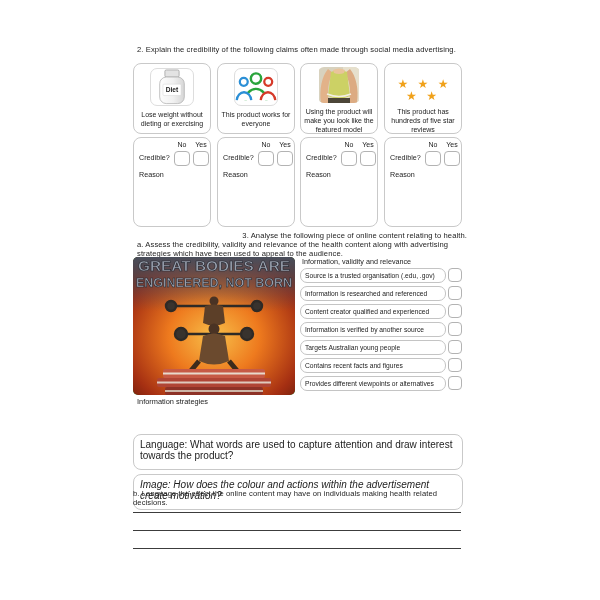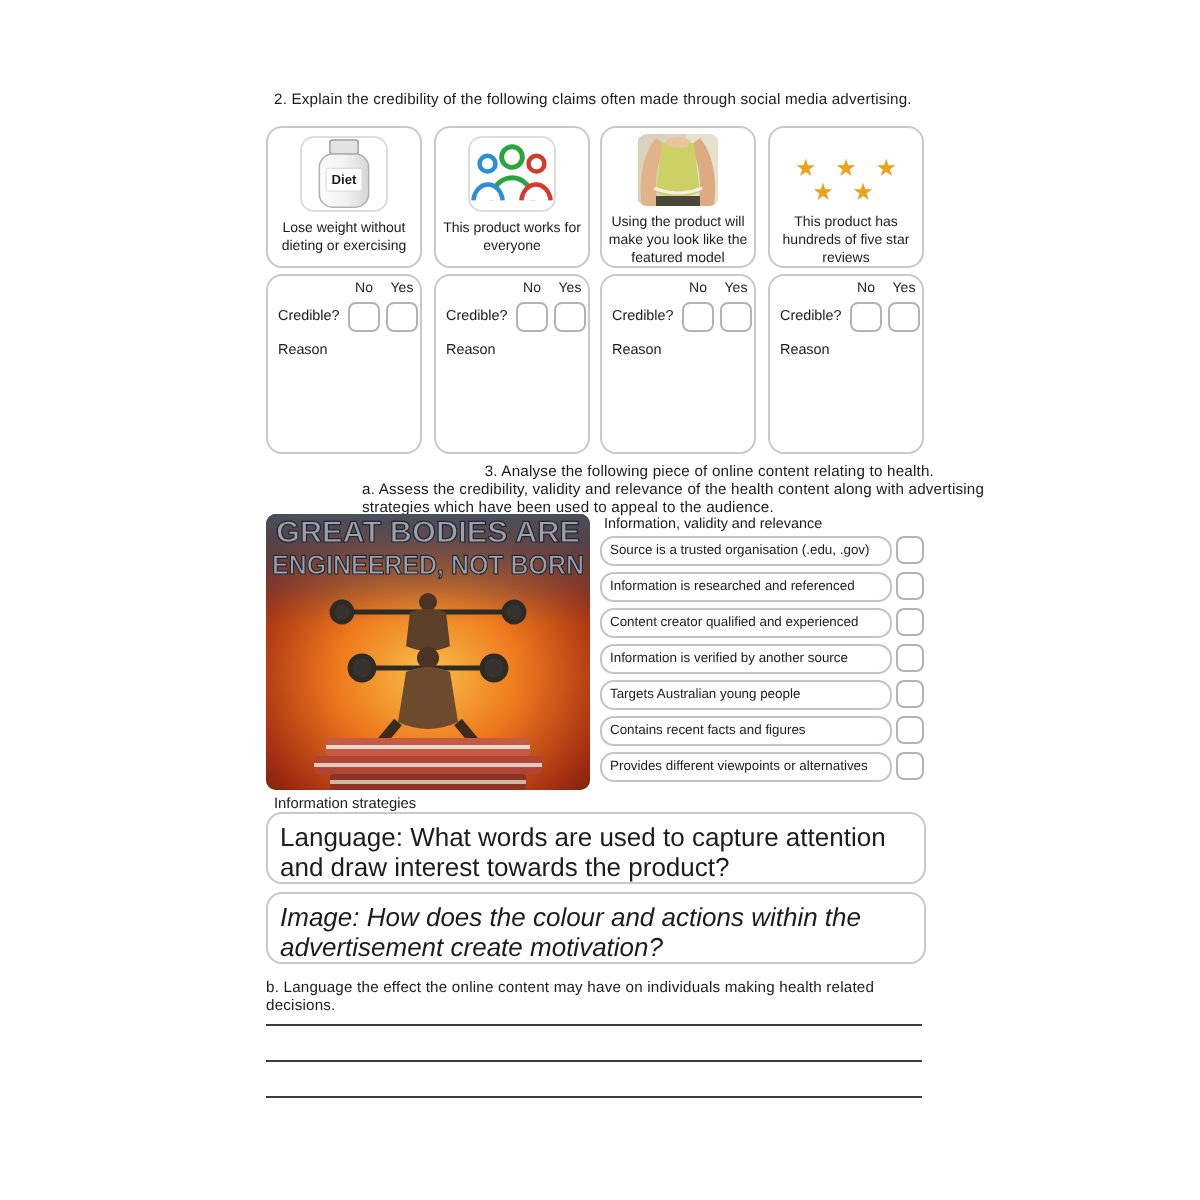--- a/index.html
+++ b/index.html
@@ -3,21 +3,21 @@
 <meta charset="utf-8">
 <style>
   * { margin:0; padding:0; box-sizing:border-box; }
   html,body { width:600px; height:600px; overflow:hidden; background:#fff;
     font-family:"Liberation Sans", sans-serif; color:#1c1c1c; }
   .page { position:relative; width:600px; height:600px; background:#fff; }
 
   .heading { position:absolute; font-size:7.6px; letter-spacing:.1px; }
   #h2 { left:137px; top:45px; width:330px; }
   #h3 { left:137px; top:231px; width:330px;text-align:right; }
-  #pa { left:137px; top:240px; width:328px; line-height:1.22;margin-left:44px; }
+  #pa { left:137px; top:240px; width:328px; line-height:1.22; }
   #pb { left:133px; top:489px; width:334px; }
 
   
   .claim-card { position:absolute; top:63px; width:78px; height:71px;
     border:1px solid #c9c9c9; border-radius:8px; background:#fff; }
   .icon-frame { margin:4px auto 0; width:44px; height:38px;
     border:1px solid #ddd; border-radius:7px; background:#fff;
     display:flex; align-items:center; justify-content:center; overflow:hidden; }
   .photo-frame { margin:3px auto 0; width:42px; height:36px; border-radius:6px; overflow:hidden; }
   .stars { margin-top:14px; text-align:center; font-size:12px; letter-spacing:3px;
@@ -43,21 +43,21 @@
   .chk-title { position:absolute; left:302px; top:257px; font-size:7.2px; }
   .chk-row { position:absolute; left:300px; width:146px; height:15px;
     border:1px solid #c4c4c4; border-radius:7px; background:#fff;
     font-size:6.7px; line-height:13px; padding-left:4px; white-space:nowrap; overflow:hidden; }
   .chk-box { position:absolute; left:448px; width:14px; height:14px;
     border:1px solid #b3b3b3; border-radius:4px; background:#fff; }
 
   .adv-title { position:absolute; left:137px; top:397px; font-size:7.4px; }
   .answer-box { position:absolute; left:133px; width:330px; height:36px;
     border:1px solid #c9c9c9; border-radius:8px; background:#fff;
-    font-size:13px; padding:4px 6px; }
+    font-size:10px; padding:4px 6px;margin-top:28px; }
   #langbox { top:406px; } #imgbox { top:446px;font-style:italic; }
 
   .write-line { position:absolute; left:133px; width:328px; height:0;
     border-top:1px solid #3c3c3c; }
 </style>
 </head>
 <body>
 
 <div class="page">
 

